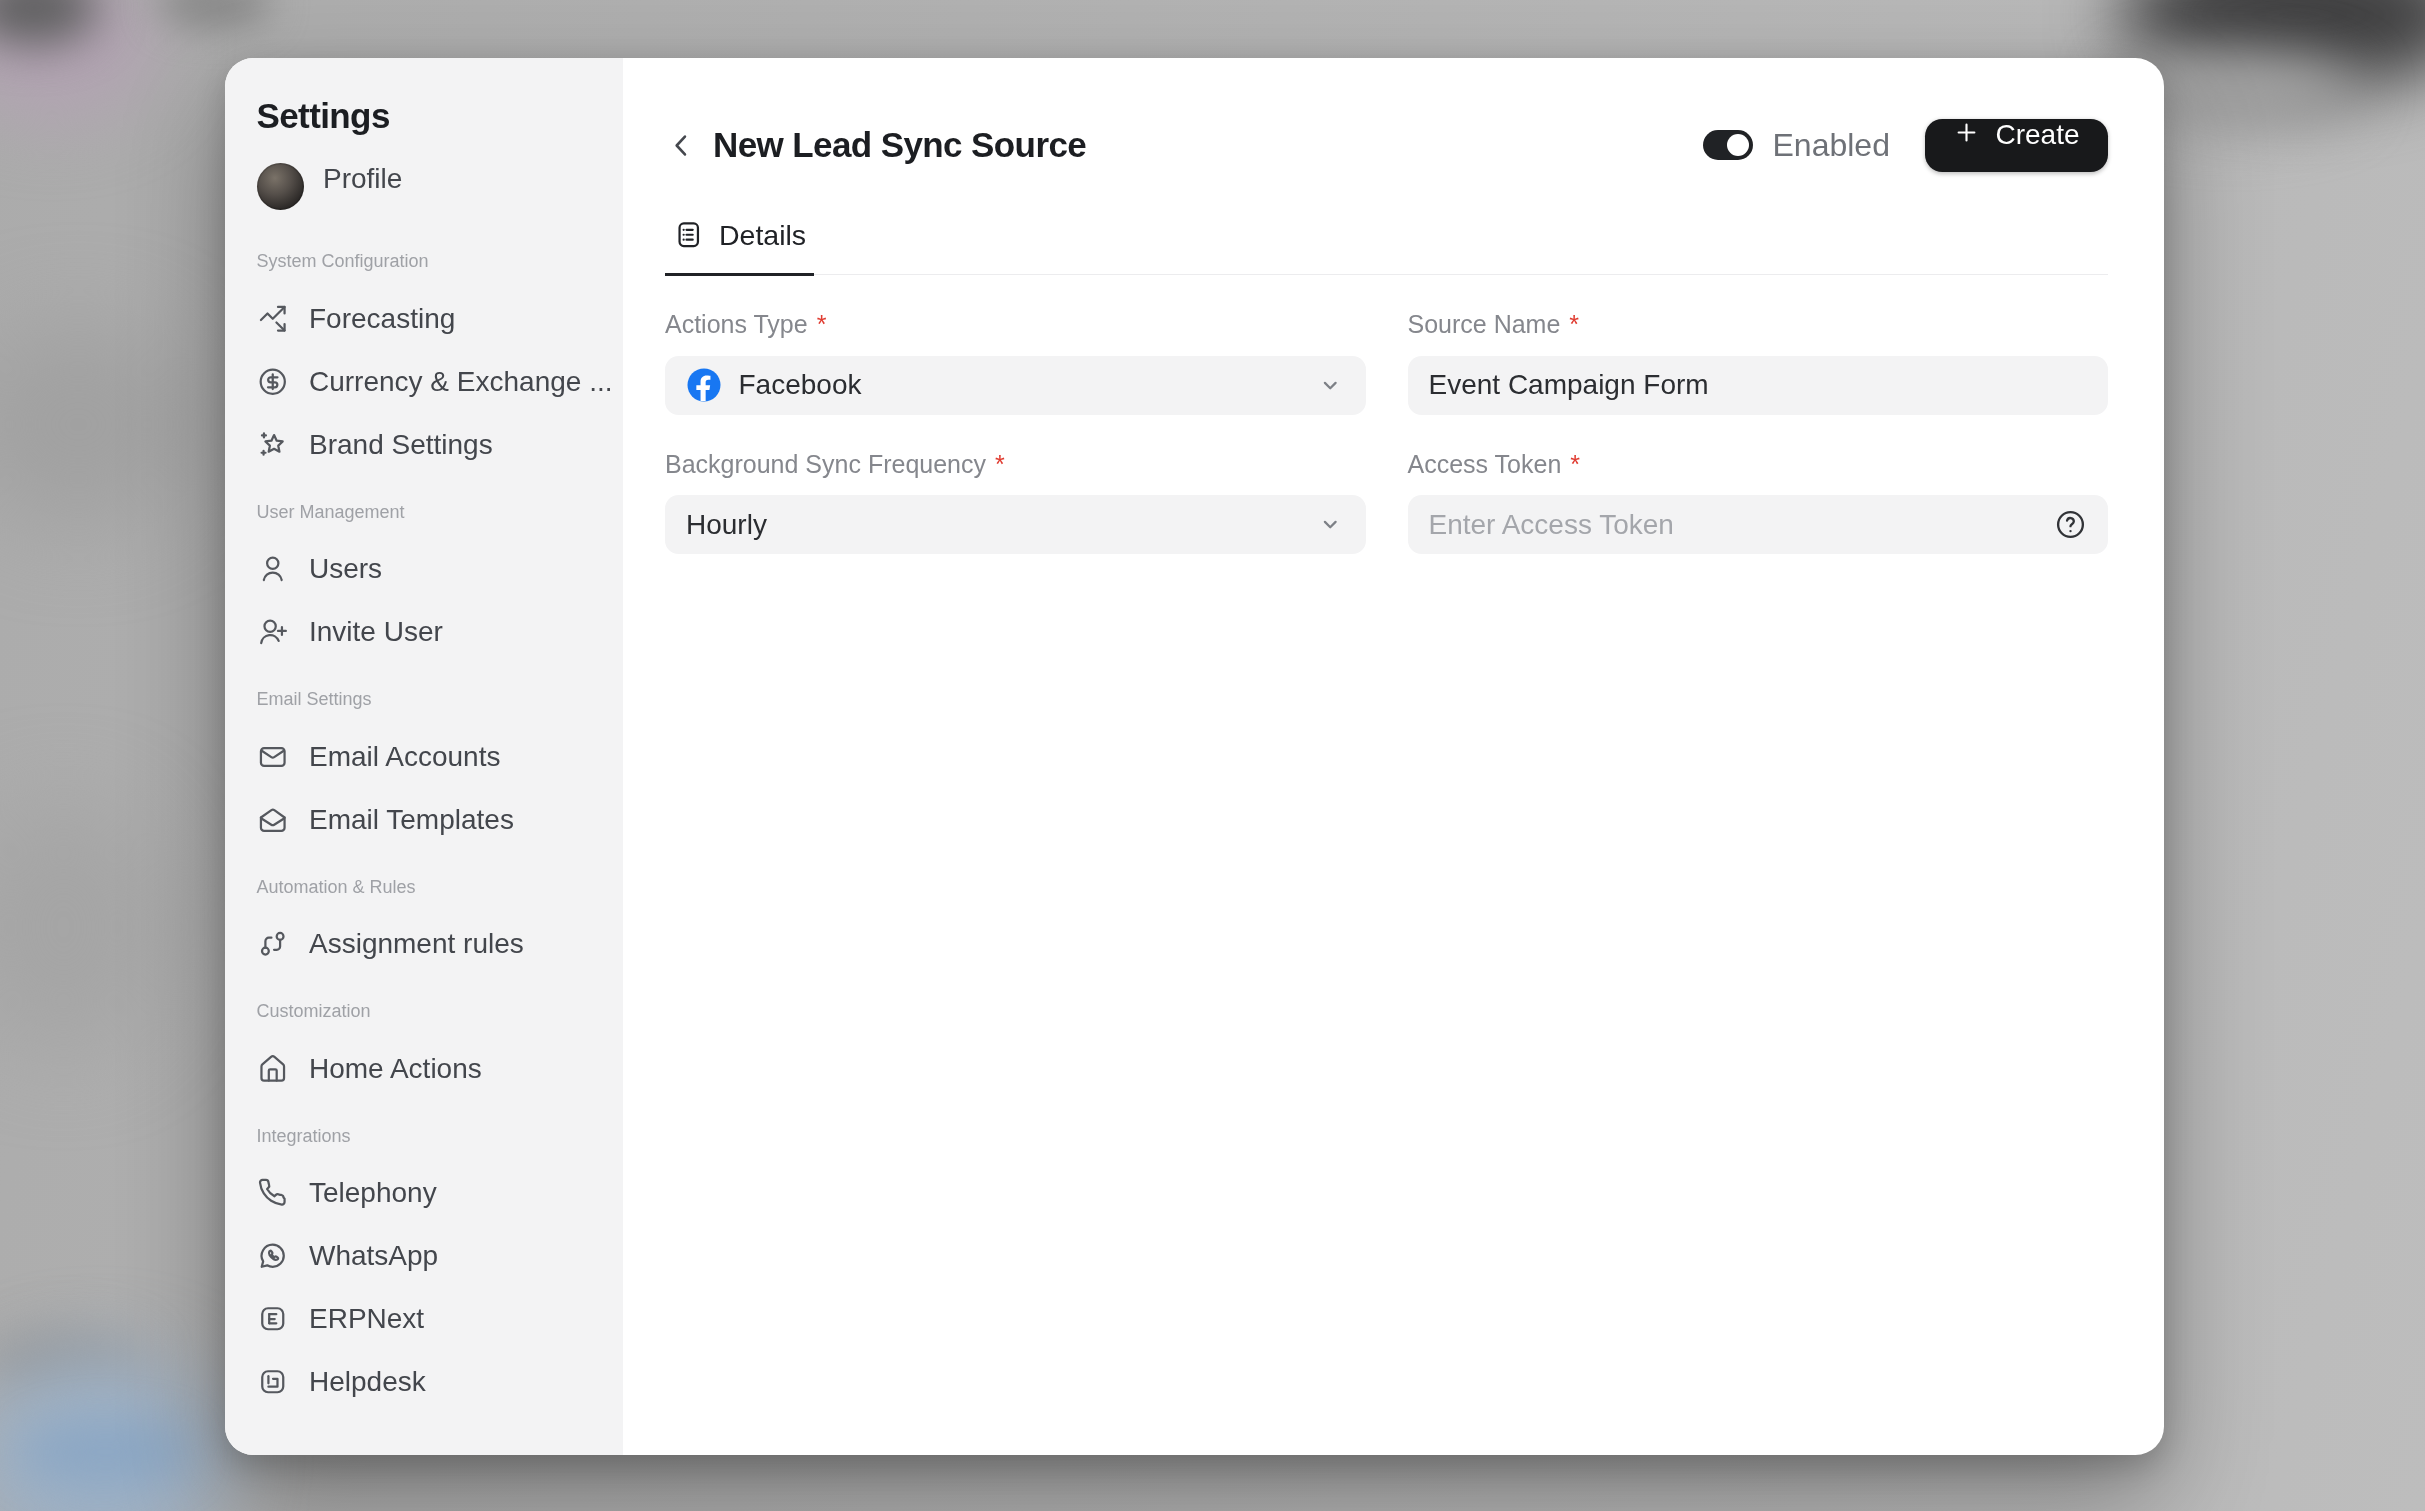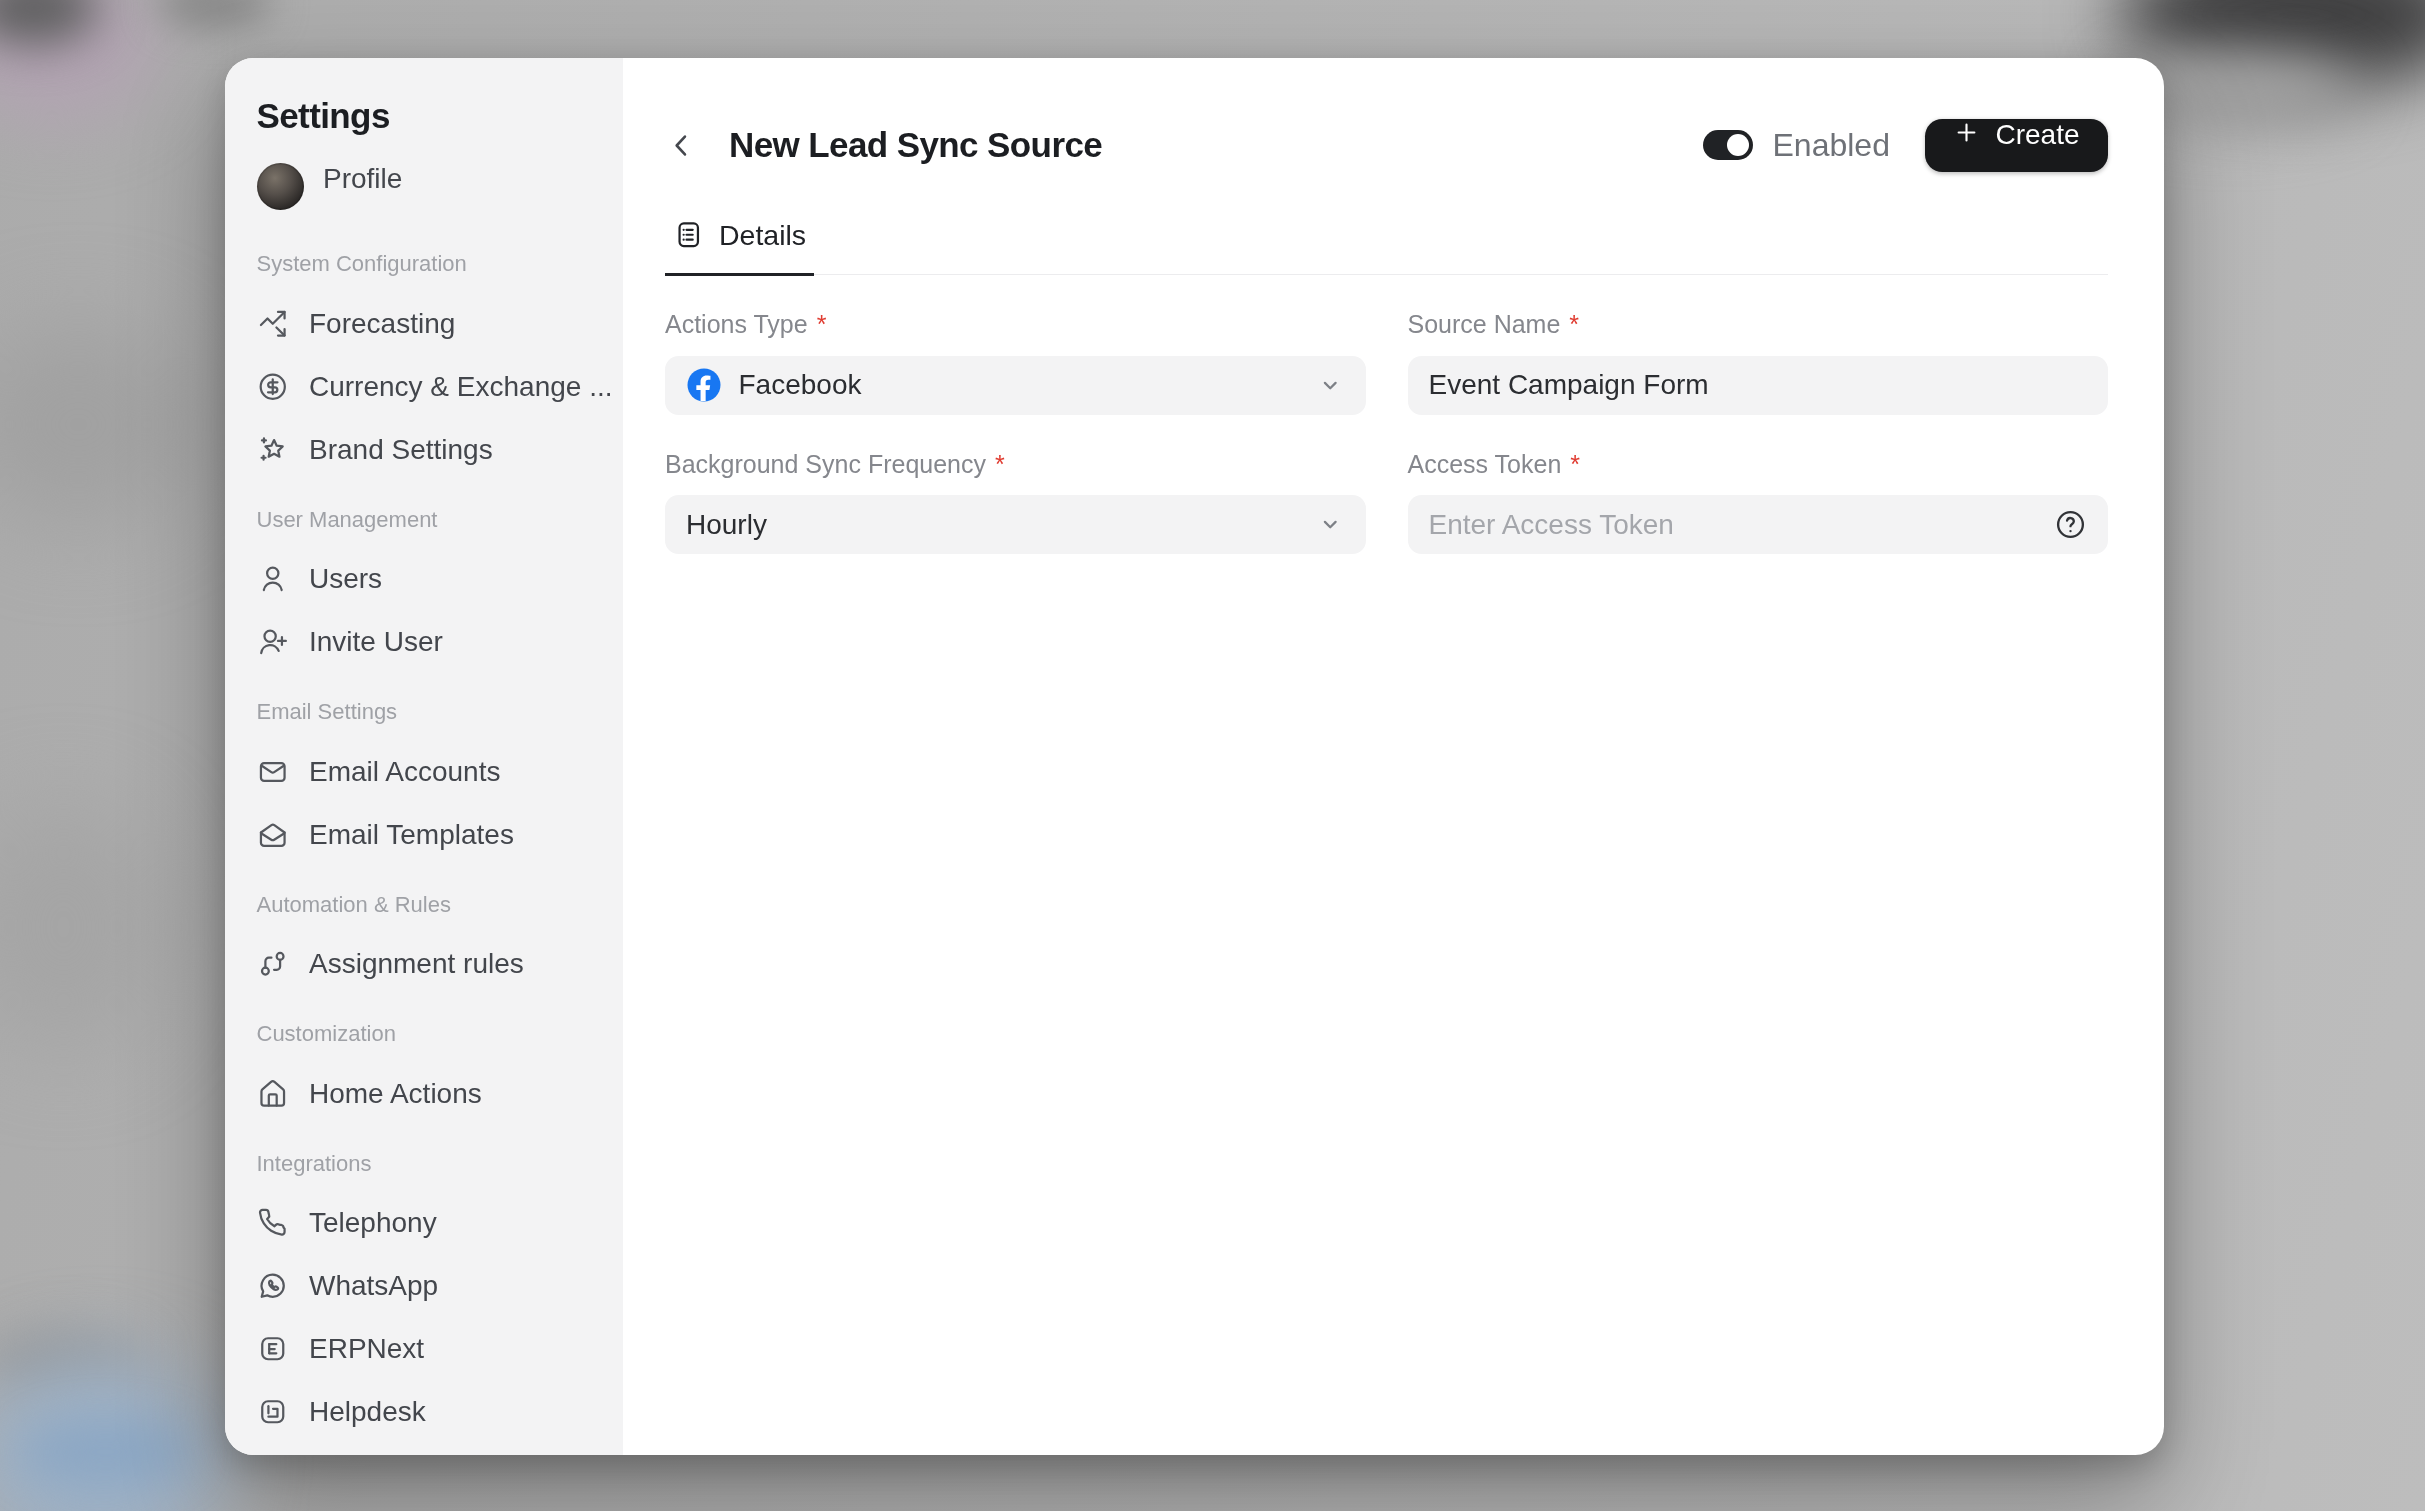--- a/index.html
+++ b/index.html
@@ -16,21 +16,21 @@
     background:#fff;border-radius:28.5px;display:flex;overflow:hidden;
     box-shadow:0 45px 105px rgba(0,0,0,.33),0 10.5px 30px rgba(0,0,0,.18);
   }
   
   .sidebar{width:398px;flex-shrink:0;background:#f3f3f4;padding:33px 19.5px 22.5px;box-sizing:border-box;}
   .sidebar-title{font-size:35px;font-weight:700;color:#1c1e22;letter-spacing:-0.6px;padding:4.5px 12px 27px;}
   .profile-row{display:flex;align-items:flex-start;gap:19.5px;height:63px;padding:0 12px;border-radius:15px;cursor:pointer;}
   .avatar{width:47px;height:47px;border-radius:50%;flex-shrink:0;
     background:radial-gradient(circle at 38% 32%,#7a7268 0%,#554f4a 38%,#2d2a28 72%,#1f1d1c 100%);
     box-shadow:inset 0 0 0 1.5px rgba(0,0,0,.12);}
-  .section-heading{font-size:22px;color:#9fa1a6;padding:25.5px 12px 15px;}
+  .section-heading{font-size:18px;color:#9fa1a6;padding:25.5px 12px 15px;}
   .side-item{display:flex;align-items:center;gap:21px;height:63px;padding:0 12px;border-radius:15px;cursor:pointer;}
   .side-item .icon{width:31.5px;height:31.5px;color:#55585e;flex-shrink:0;display:flex;}
   .side-item .icon svg,.tab .icon svg,.icon svg{width:100%;height:100%;}
   .item-label{font-size:28px;color:#43464c;white-space:nowrap;}
   
   .main{flex:1;padding:48px 56px 0 42px;box-sizing:border-box;display:flex;flex-direction:column;}
   .main-header{display:flex;align-items:center;height:78px;}
   .back-btn{width:33px;height:33px;color:#45484e;margin-right:15px;cursor:pointer;display:flex;flex-shrink:0;}
   .page-title{font-size:35px;font-weight:700;letter-spacing:-0.6px;color:#1c1e22;}
   .header-right{margin-left:auto;display:flex;align-items:center;}
@@ -221,21 +221,21 @@
 
   <section class="main">
     <div class="main-header">
       <span class="back-btn">
         <span class="icon" style="width:100%;height:100%;display:flex;">
             <svg viewBox="0 0 24 24" fill="none" stroke="currentColor" stroke-width="1.9" stroke-linecap="round" stroke-linejoin="round">
               <path d="M14.5 5.5 8.5 12l6 6.5"></path>
             </svg>
           </span>
       </span>
-      <h1 class="page-title" style="margin:16px;">New Lead Sync Source</h1>
+      <h1 class="page-title" style="margin:0;">New Lead Sync Source</h1>
       <div class="header-right">
         <div class="toggle">
             <div class="knob"></div>
           </div>
         <span class="toggle-label">Enabled</span>
         <button class="create-btn" style="border:none;font-family:inherit;">
           <span class="icon">
               <svg viewBox="0 0 24 24" fill="none" stroke="currentColor" stroke-width="1.9" stroke-linecap="round">
                 <path d="M12 5v14"></path>
                 <path d="M5 12h14"></path>

